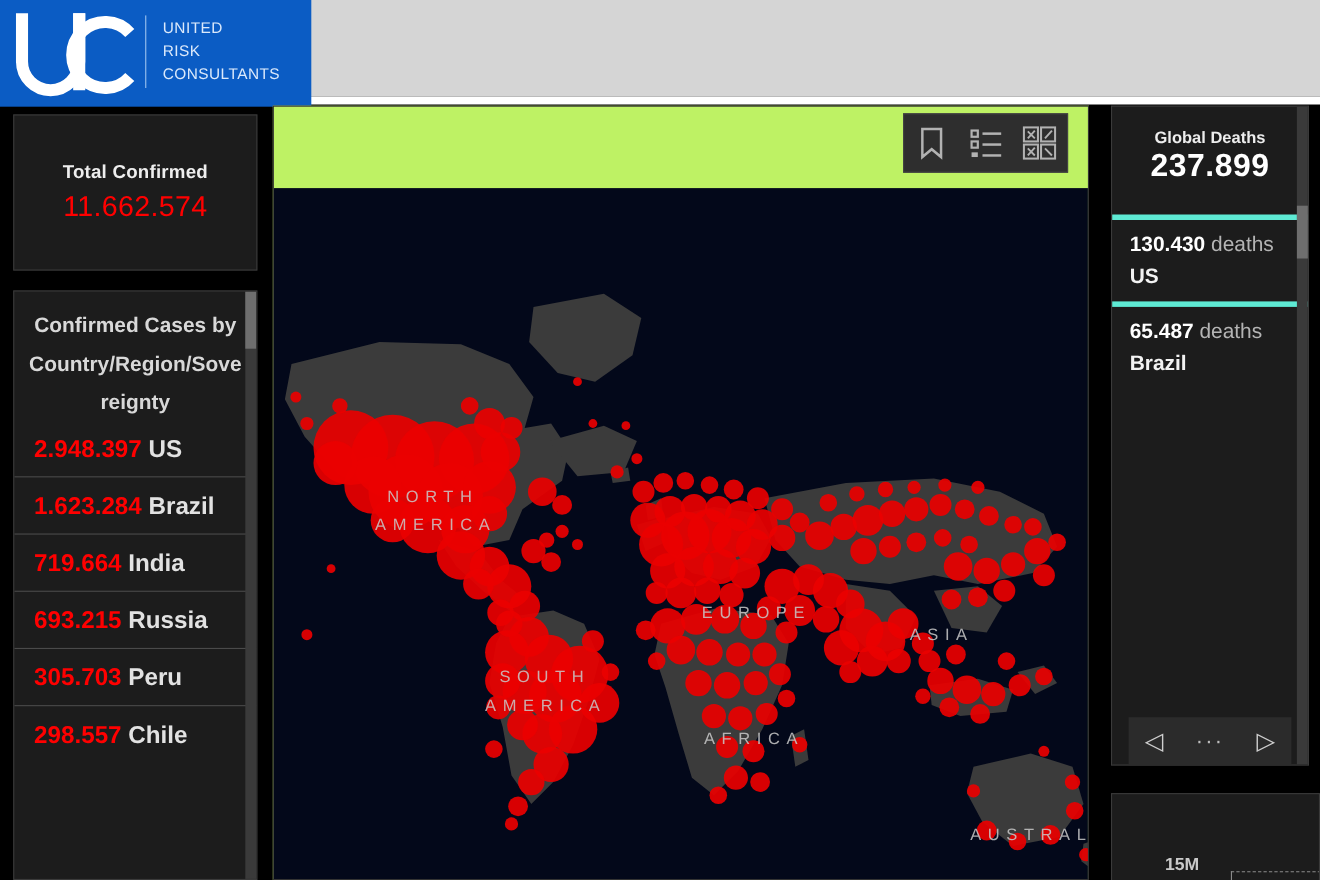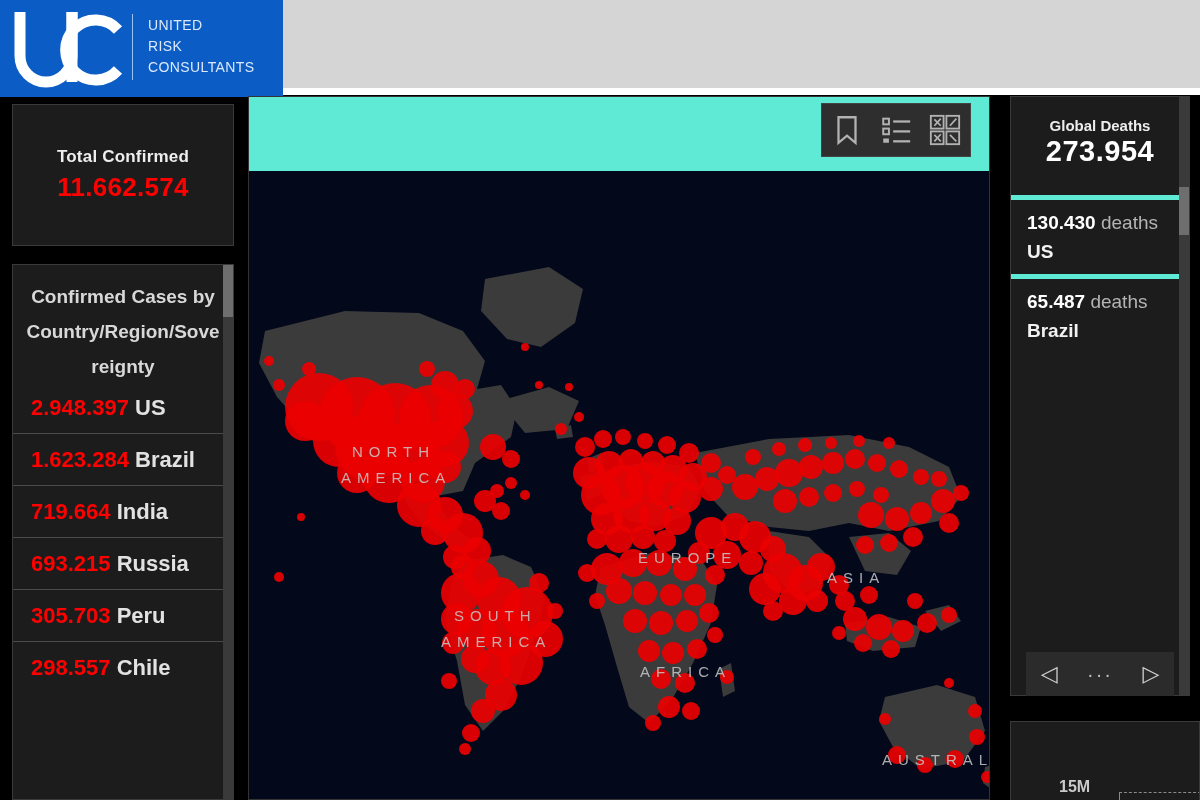--- a/index.html
+++ b/index.html
@@ -45,21 +45,21 @@
   
   .total-panel {
     position: absolute; left: 12px; top: 104px; width: 222px; height: 142px;
     text-align: center;
   }
   .total-label {
     margin-top: 42px; color: #eeeeee; font-size: 17px; font-weight: bold;
     letter-spacing: .2px;
   }
   .total-value {
-    margin-top: 5px; color: #ff0000; font-size: 26px; font-weight: bold;
+    margin-top: 5px; color: #ff0000; font-size: 26px; font-weight: normal;
     letter-spacing: .3px;
   }
 
   .cases-panel {
     position: absolute; left: 12px; top: 264px; width: 222px; height: 536px;
     overflow: hidden;
   }
   .cases-title {
     padding: 14px 10px 4px 10px; color: #d8d8d8; font-size: 19px;
     font-weight: bold; text-align: center; line-height: 35px;
@@ -80,21 +80,21 @@
     position: absolute; top: 0; right: 0; width: 10px; height: 100%;
     background: #3a3a3a;
   }
   .scrollthumb {
     position: absolute; top: 0; left: 0; width: 10px; background: #6e6e6e;
   }
 
   
   .map-panel {
     position: absolute; left: 248px; top: 96px; width: 742px; height: 704px;
-    background: #5eead4; border: 1px solid #333;
+    background: #bef264; border: 1px solid #333;
     overflow: hidden;
   }
   .map-toolbar {
     position: absolute; right: 18px; top: 6px; width: 150px; height: 54px;
     background: #2e2e2e; border: 1px solid #444;
     display: flex; align-items: center; justify-content: space-around;
   }
   .tb-icon { width: 34px; height: 34px; opacity: .82; }
   .map-canvas {
     position: absolute; left: 0; top: 74px; width: 742px; height: 630px;
@@ -466,21 +466,21 @@
       <div class="continent-label" id="cl4" style="left: 389px; top: 378px;">EUROPE</div>
       <div class="continent-label" id="cl5" style="left: 391px; top: 492px;">AFRICA</div>
       <div class="continent-label" id="cl6" style="left: 578px; top: 398px;">ASIA</div>
       <div class="continent-label" id="cl7" style="left: 633px; top: 580px;">AUSTRALI</div>
     </div>
   </div>
 
   <div class="panel deaths-panel">
     <div class="deaths-head">
       <div class="deaths-label">Global Deaths</div>
-      <div class="deaths-value">273.954</div>
+      <div class="deaths-value">237.899</div>
     </div>
     <div class="death-list" id="death-list">
         <div class="death-row"><span class="death-num">130.430</span><span class="death-unit"> deaths</span><span class="death-country">US</span></div>
         <div class="death-row"><span class="death-num">65.487</span><span class="death-unit"> deaths</span><span class="death-country">Brazil</span></div>
       </div>
     <div class="scrollbar">
       <div class="scrollthumb" style="top:90px;height:48px"></div>
     </div>
   </div>
 

